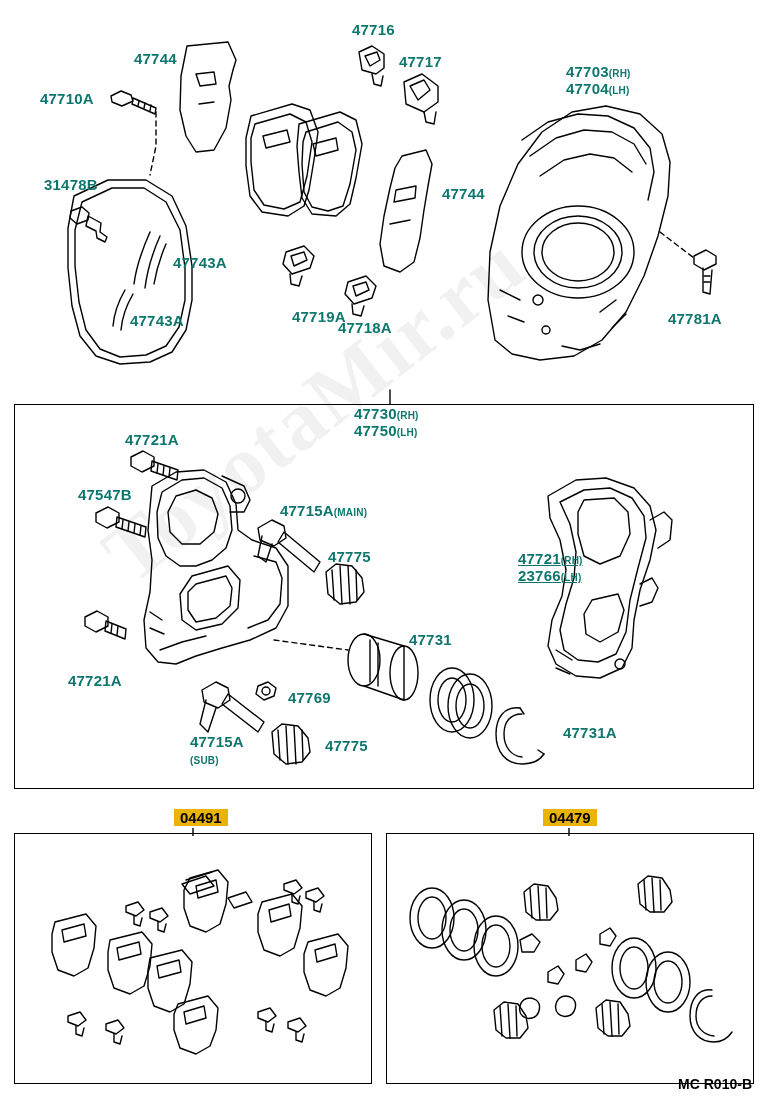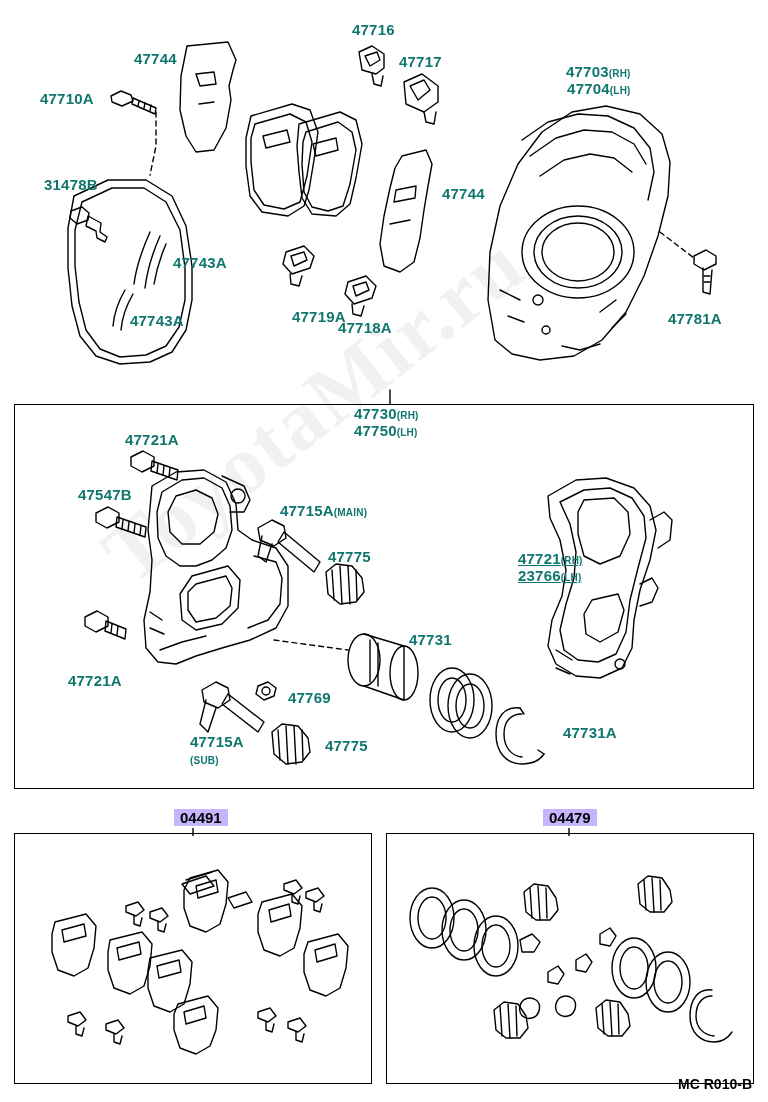--- a/index.html
+++ b/index.html
@@ -69,21 +69,21 @@
     right: 16px;
     bottom: 10px;
     font-size: 14px;
     font-weight: bold;
     font-family: "Liberation Sans", sans-serif;
   }
   .boxtitle {
     position: absolute;
     font-size: 15px;
     font-weight: bold;
-    background: #c4b5fd;
+    background: #eab308;
     padding: 0 6px;
   }
 </style>
 </head>
 <body>
 
 <div id="sheet">
 
   <div class="watermark">ToyotaMir.ru</div>
 
@@ -310,21 +310,21 @@
   <div class="lbl" style="left:134px; top:51px;"><span>47744</span></div>
   <div class="lbl" style="left:40px; top:91px;"><span>47710A</span></div>
   <div class="lbl" style="left:44px; top:177px;"><span>31478B</span></div>
   <div class="lbl" style="left:173px; top:255px;"><span>47743A</span></div>
   <div class="lbl" style="left:130px; top:313px;"><span>47743A</span></div>
   <div class="lbl" style="left:352px; top:22px;"><span>47716</span></div>
   <div class="lbl" style="left:399px; top:54px;"><span>47717</span></div>
   <div class="lbl" style="left:442px; top:186px;"><span>47744</span></div>
   <div class="lbl" style="left:292px; top:294px;margin-top:15px;"><span>47719A</span></div>
   <div class="lbl" style="left:338px; top:320px;"><span>47718A</span></div>
-  <div class="lbl two" style="left:566px; top:64px;text-align:right;">
+  <div class="lbl two" style="left:566px; top:64px;">
     <span>47703</span><span class="sub">(RH)</span><br>
     <span>47704</span><span class="sub">(LH)</span>
   </div>
   <div class="lbl" style="left:668px; top:311px;"><span>47781A</span></div>
 
   <div class="lbl two" style="left:354px; top:362px;margin-top:44px;">
     <span>47730</span><span class="sub">(RH)</span><br>
     <span>47750</span><span class="sub">(LH)</span>
   </div>
 

